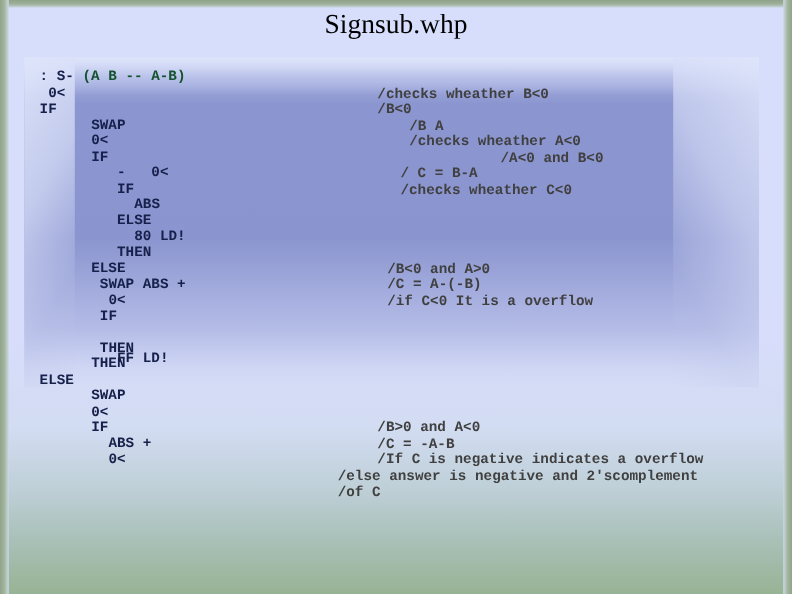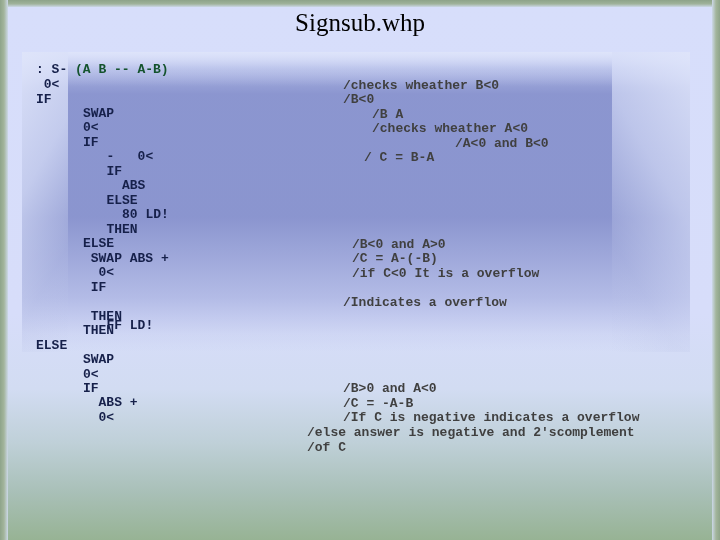--- a/index.html
+++ b/index.html
@@ -186,24 +186,24 @@
       <div class="code-line col-code" style="top: 368px; left: 82.92px;"><span>0&lt;</span></div>
       <div class="code-line col-code" style="top: 382px; left: 82.92px;"><span>IF</span></div>
       <div class="code-line col-code" style="top: 396px; left: 98.56px;"><span>ABS +</span></div>
       <div class="code-line col-code" style="top: 411px; left: 98.56px;"><span>0&lt;</span></div>
       <div class="code-line col-comment" style="top: 79px; left: 343px;">/checks wheather B&lt;0</div>
       <div class="code-line col-comment" style="top: 93px; left: 343px;">/B&lt;0</div>
       <div class="code-line col-comment" style="top: 108px; left: 372px;">/B A</div>
       <div class="code-line col-comment" style="top: 122px; left: 372px;">/checks wheather A&lt;0</div>
       <div class="code-line col-comment" style="top: 137px; left: 455px;">/A&lt;0 and B&lt;0</div>
       <div class="code-line col-comment" style="top: 151px; left: 364px;">/ C = B-A</div>
+      <div class="code-line col-comment" style="top: 166px; left: 364px;">/checks wheather C&lt;0</div>
       <div class="code-line col-comment" style="top: 238px; left: 352px;">/B&lt;0 and A&gt;0</div>
       <div class="code-line col-comment" style="top: 252px; left: 352px;">/C = A-(-B)</div>
       <div class="code-line col-comment" style="top: 267px; left: 352px;">/if C&lt;0 It is a overflow</div>
-      <div class="code-line col-comment" style="top: 296px; left: 343px;">/Indicates a overflow</div>
       <div class="code-line col-comment" style="top: 382px; left: 343px;">/B&gt;0 and A&lt;0</div>
       <div class="code-line col-comment" style="top: 397px; left: 343px;">/C = -A-B</div>
       <div class="code-line col-comment" style="top: 411px; left: 343px;">/If C is negative indicates a overflow</div>
       <div class="code-line col-comment" style="top: 426px; left: 307px;">/else answer is negative and 2'scomplement</div>
       <div class="code-line col-comment" style="top: 441px; left: 307px;">/of C</div>
     </div>
 
 </div>
 
 </body></html>

